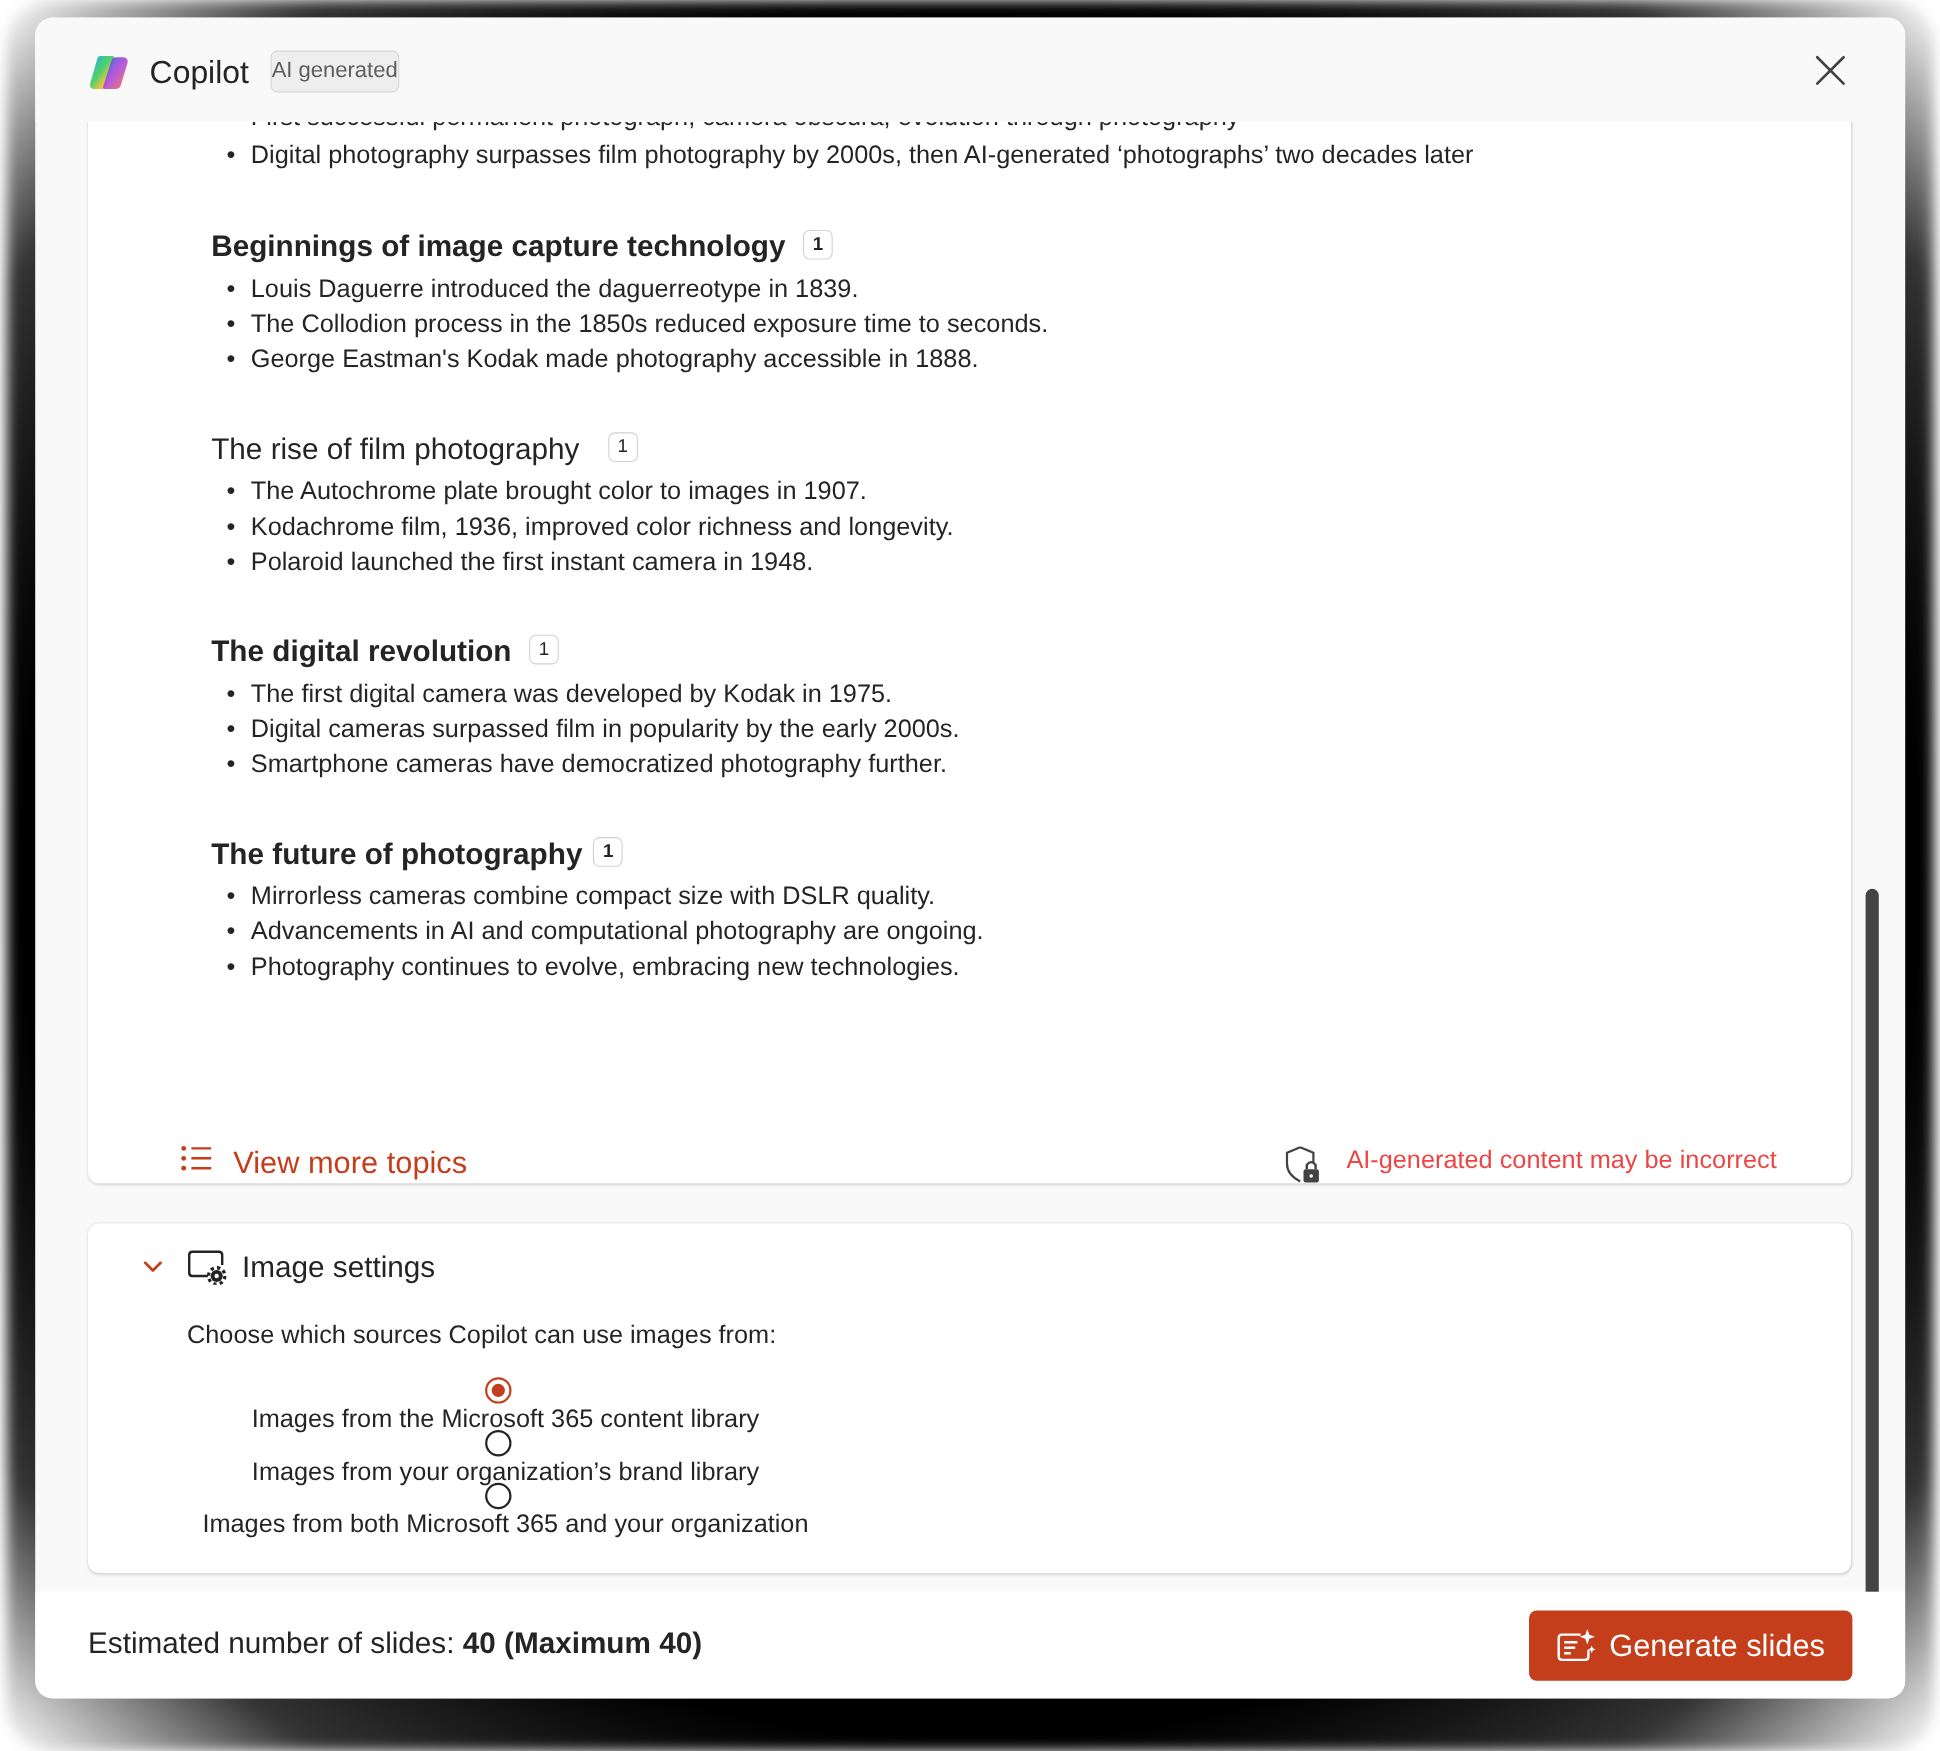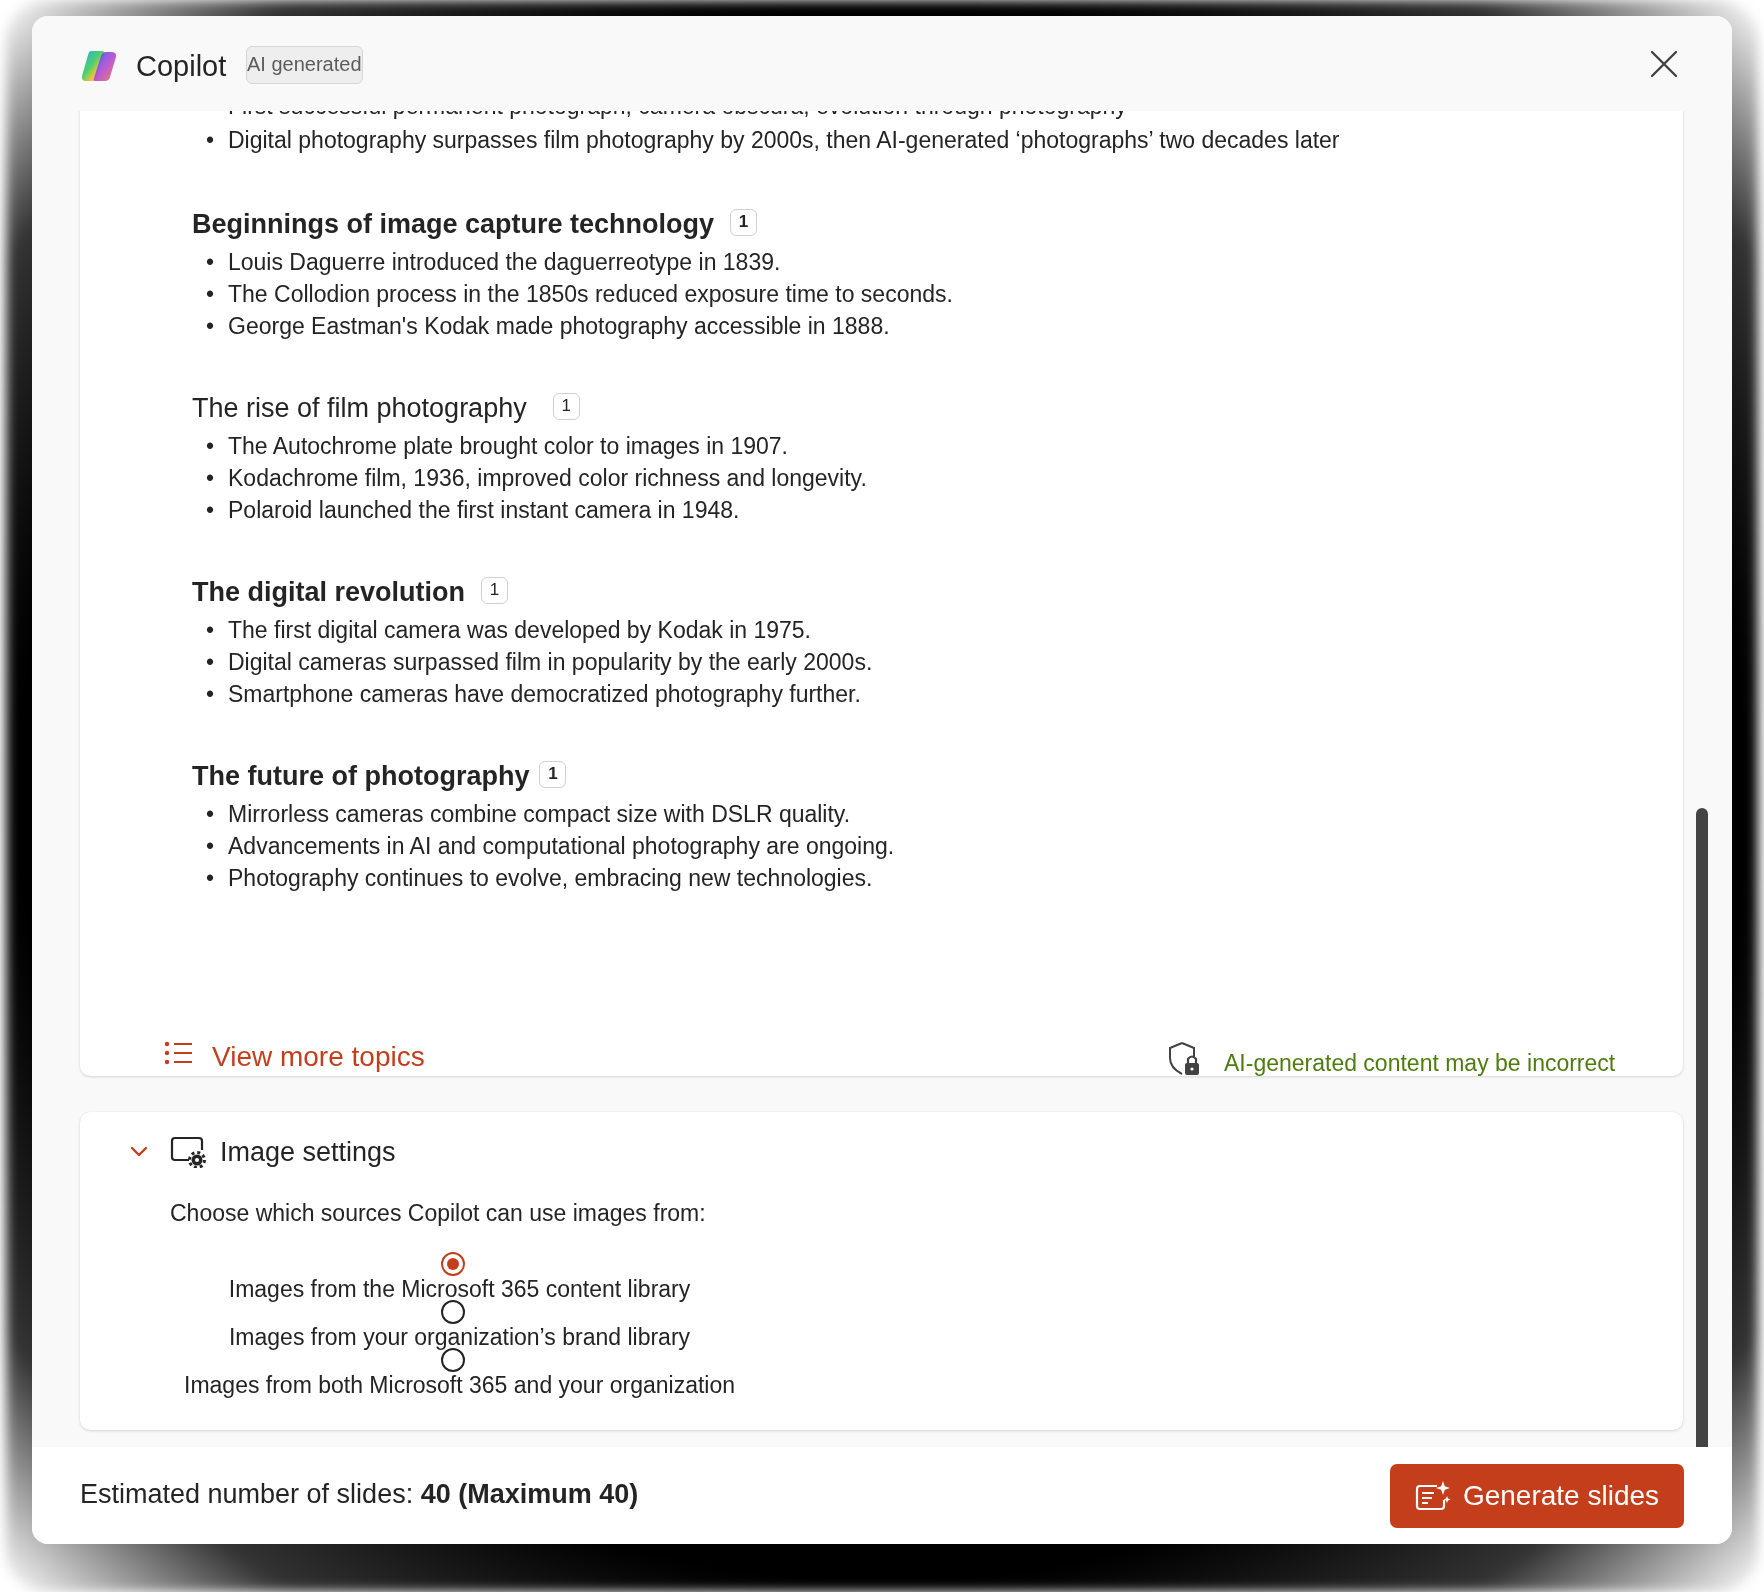--- a/index.html
+++ b/index.html
@@ -82,22 +82,22 @@
   }
 
   .view-more {
     position: absolute; left: 84px; top: 990px;
     display: flex; align-items: flex-start; cursor: pointer;
     color: #c43e1c; font-size: 28px;
   }
   .view-more svg { margin-right: 18px; }
   .disclaimer {
     position: absolute; left: 1088px; top: 990px;
-    display: flex; align-items: flex-end;
-    font-size: 23px; color: #4d7c0f;
+    display: flex; align-items: flex-start;
+    font-size: 23px; color: #ef4444;
   }
   .disclaimer svg { margin-right: 22px; }
 
   
   .settings-header {
     position: absolute; left: 50px; top: 24px;
     display: flex; align-items: center; cursor: pointer;
   }
   .settings-header .chev { margin-right: 22px; }
   .settings-header .imgicon { margin-right: 14px; }

